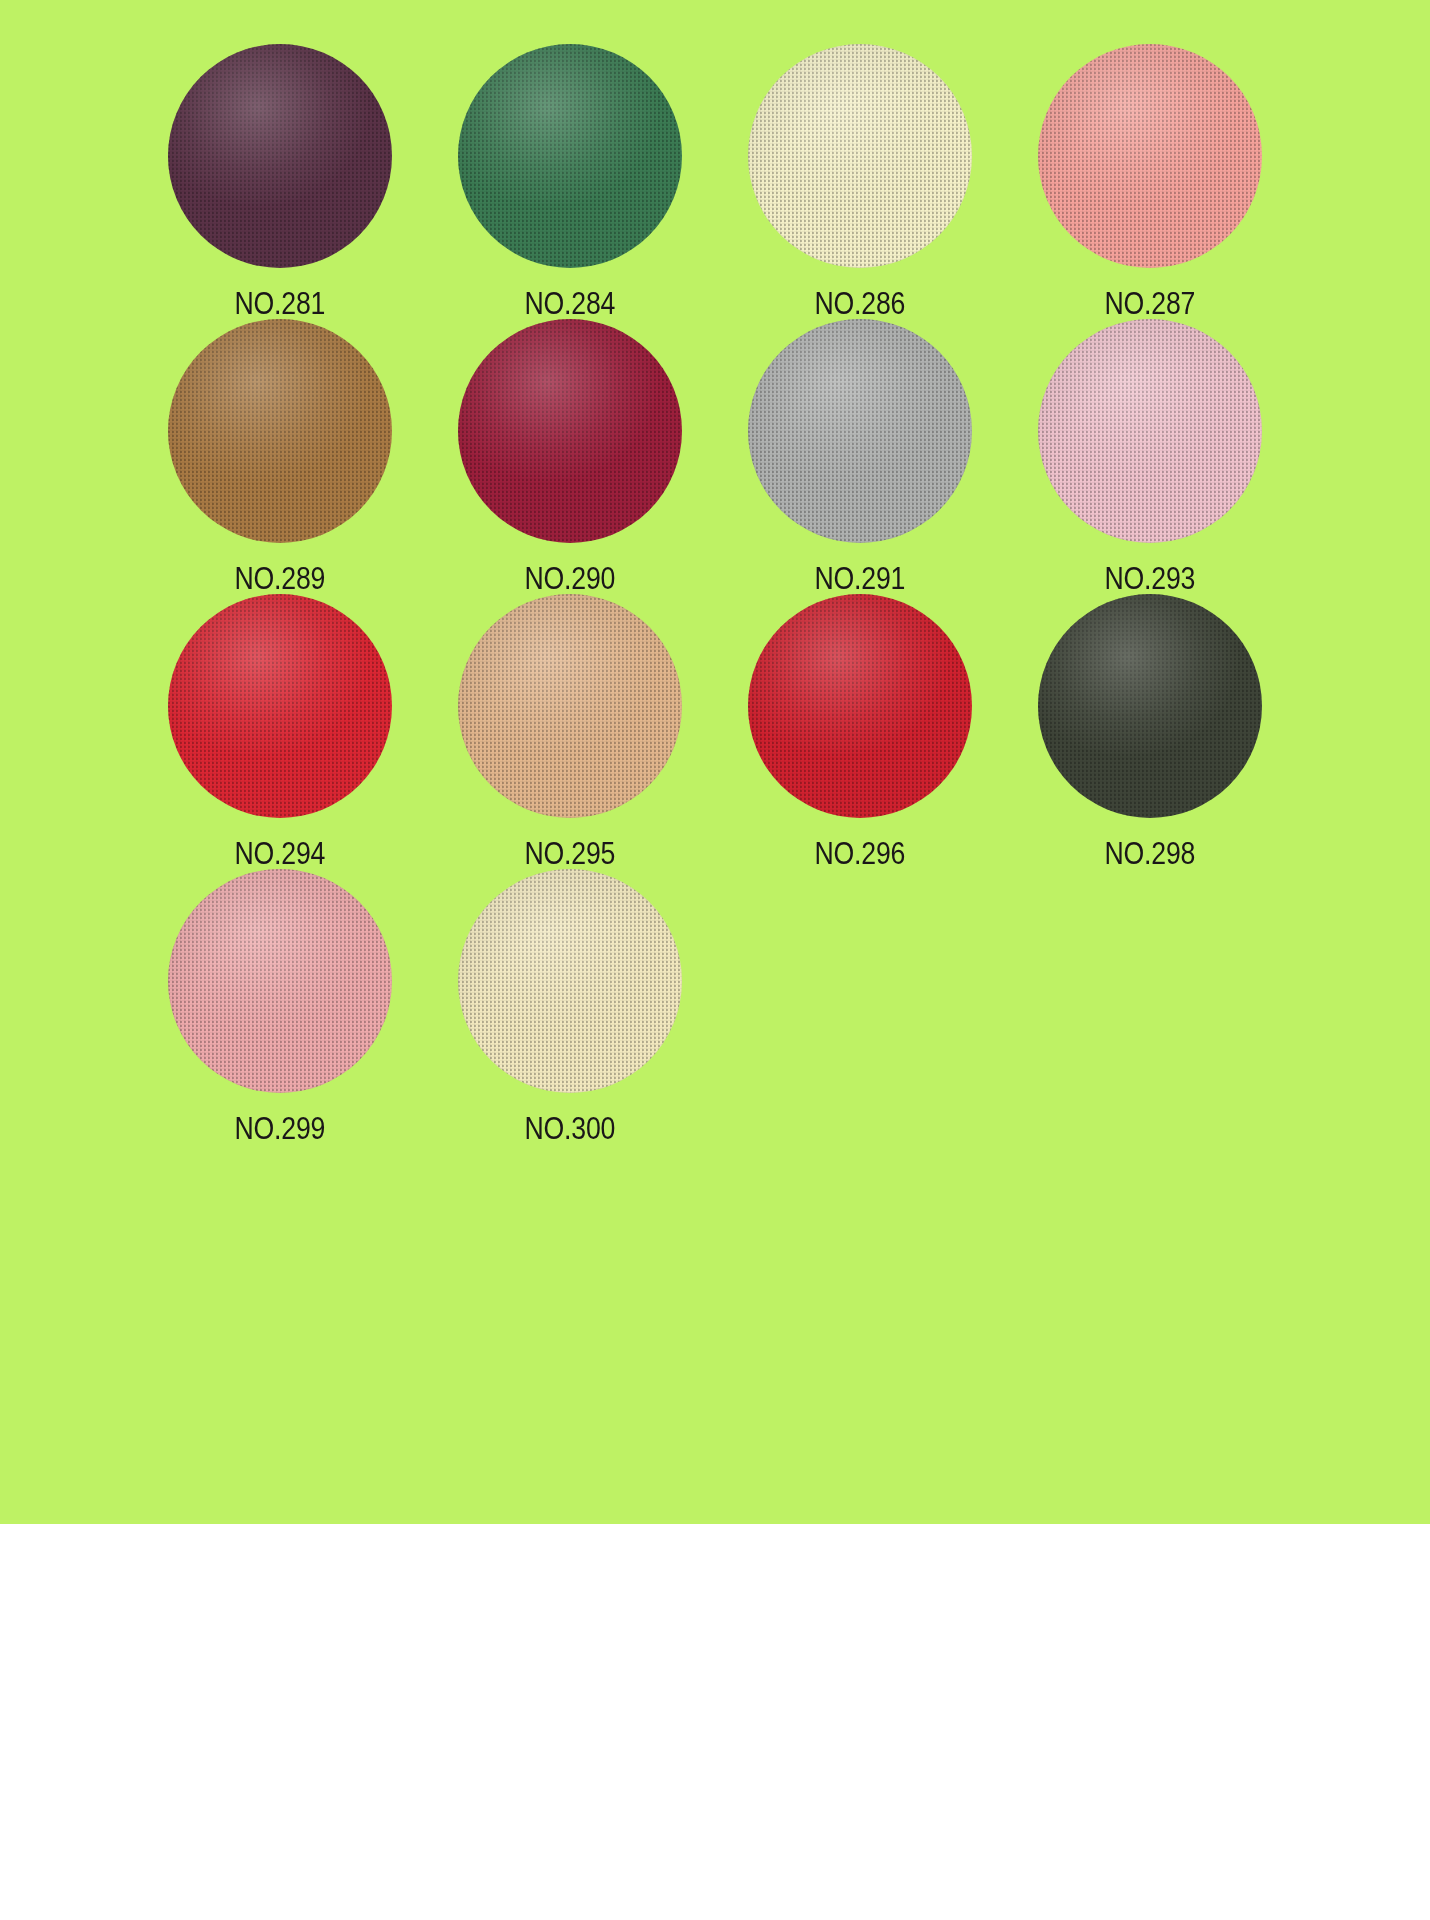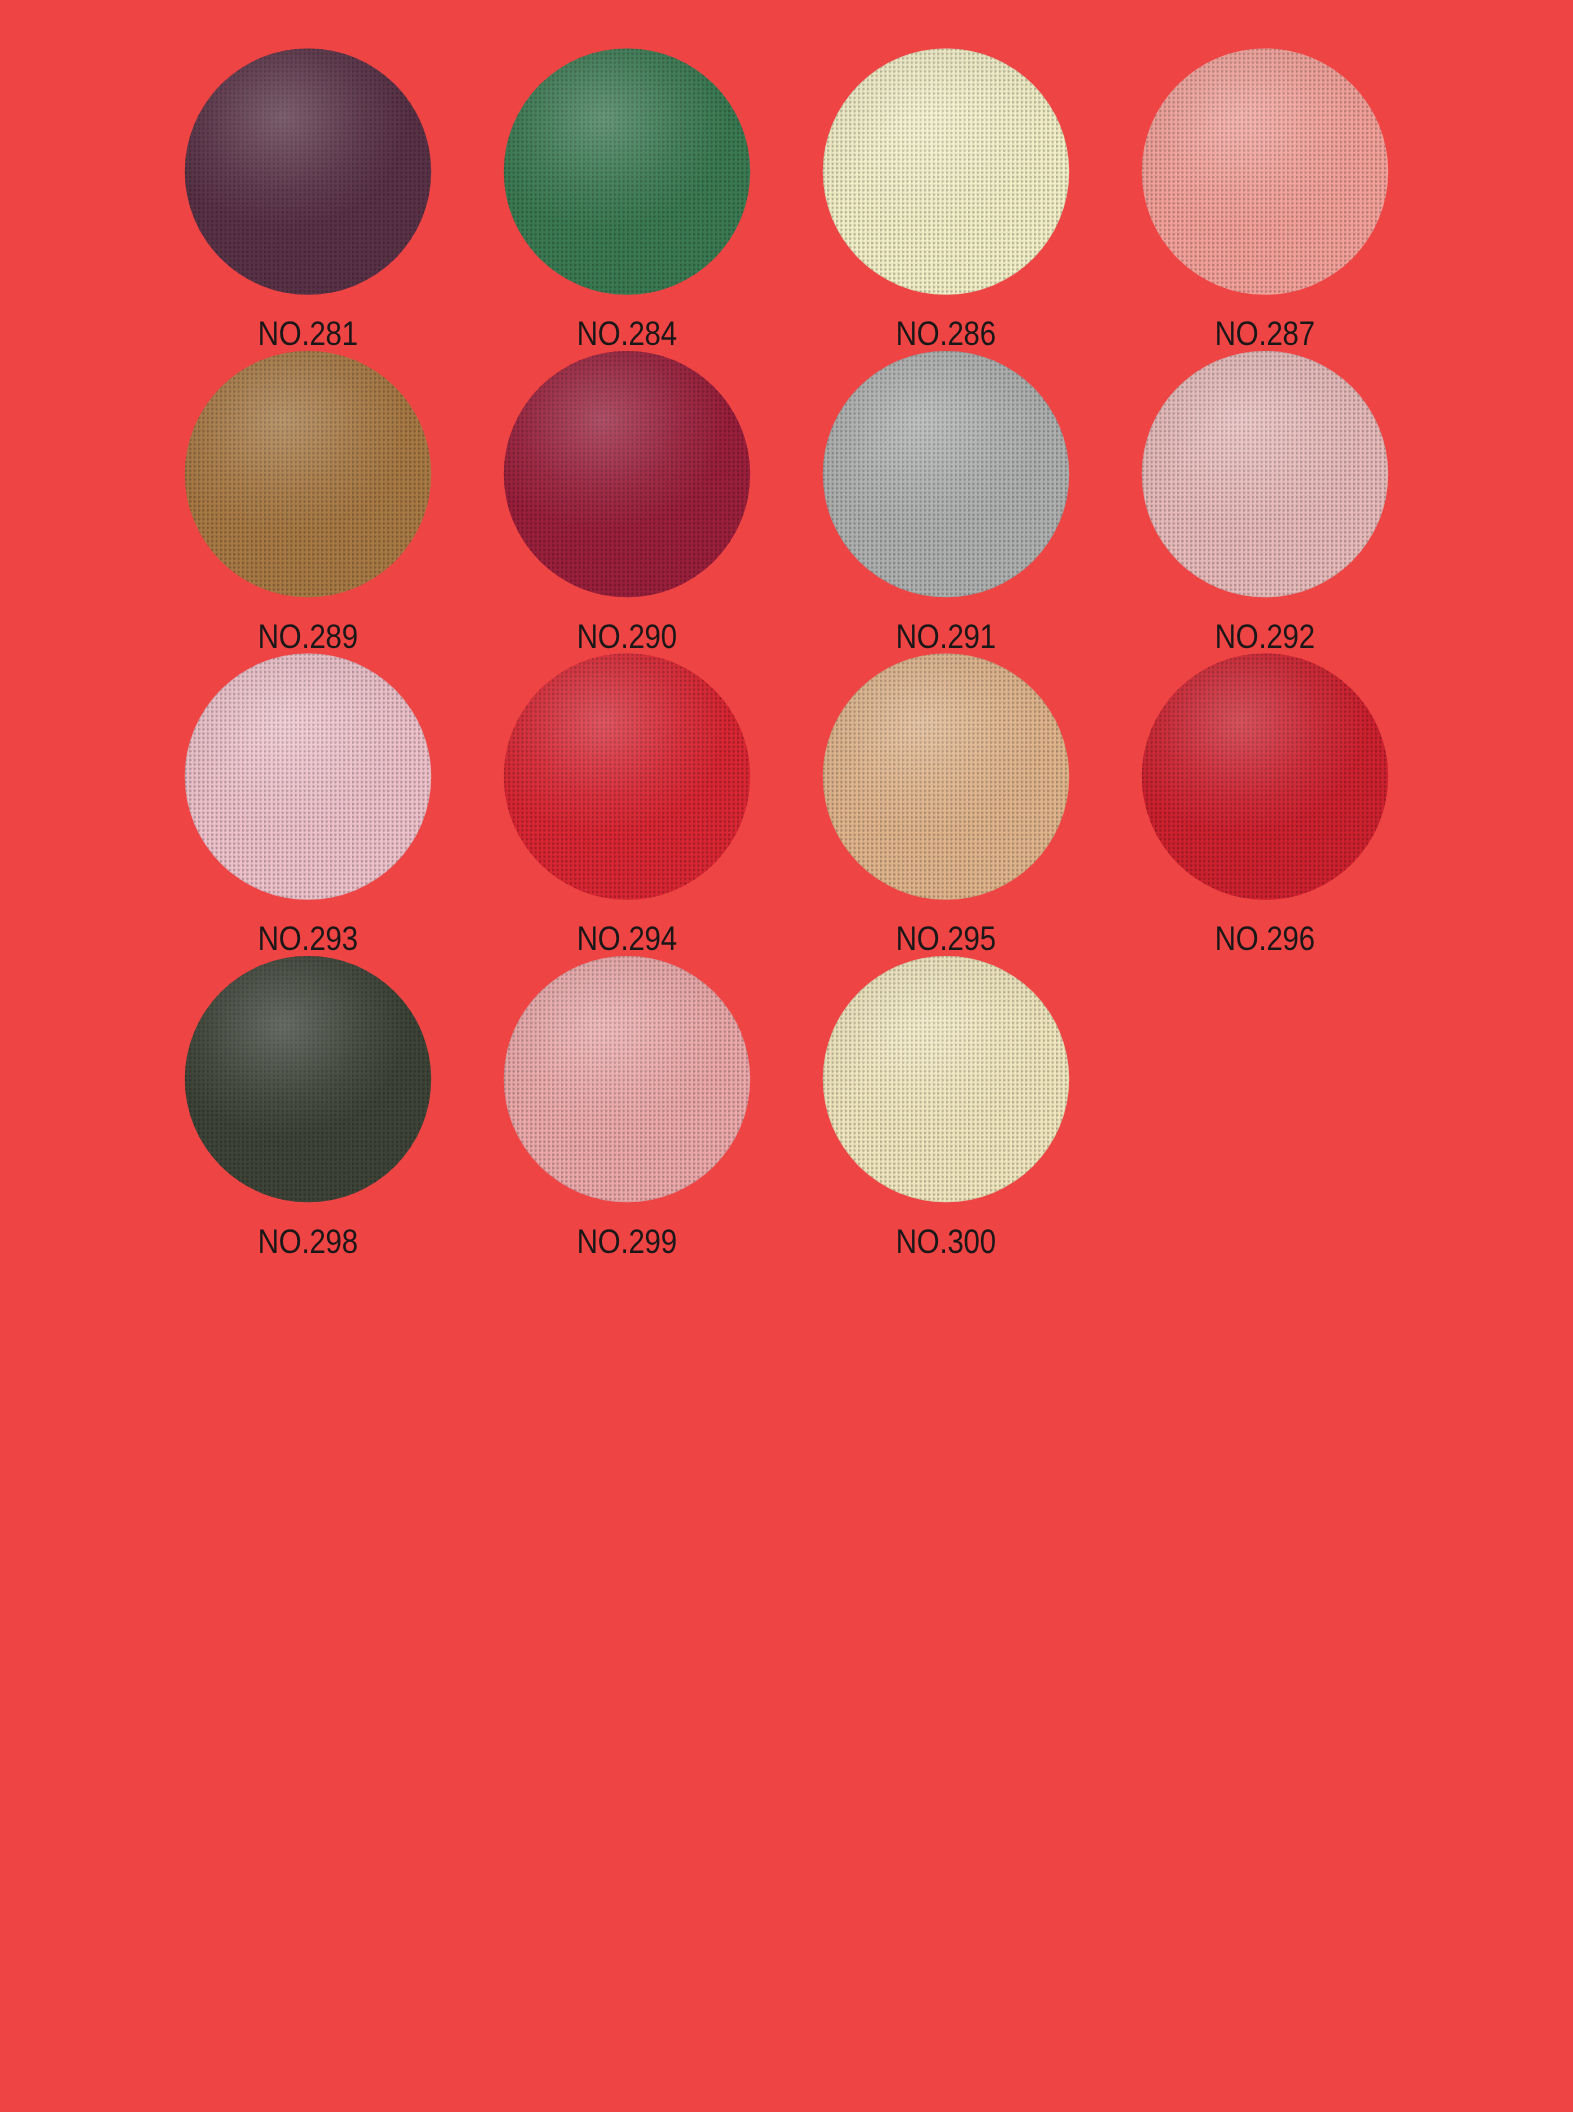--- a/index.html
+++ b/index.html
@@ -10,22 +10,22 @@
   body {
     width: 1430px;
     height: 1920px;
     font-family: "Liberation Sans", "DejaVu Sans", sans-serif;
     overflow: hidden;
   }
 
   #swatch-sheet {
     position: relative;
     width: 1430px;
-    height: 1920px;
-    background: #ef4444;
+    height: 1524px;
+    background: #bef264;
     box-sizing: border-box;
   }
 
   .swatch-grid {
     display: grid;
     grid-template-columns: repeat(4, 1fr);
     grid-template-rows: repeat(5, 1fr);
     width: 1160px;
     margin: 0 auto;
     padding-top: 44px;
@@ -140,26 +140,20 @@
         <div class="swatch-label">NO.290</div>
       </div>
       <div class="swatch-cell">
         <div class="swatch-disc-wrap">
           <div class="swatch-disc is-light" title="light grey" style="background-color: rgb(176, 178, 177);"></div>
         </div>
         <div class="swatch-label">NO.291</div>
       </div>
       <div class="swatch-cell">
         <div class="swatch-disc-wrap">
-          <div class="swatch-disc is-light" title="dusty rose" style="background-color: rgb(234, 188, 188);"></div>
-        </div>
-        <div class="swatch-label">NO.292</div>
-      </div>
-      <div class="swatch-cell">
-        <div class="swatch-disc-wrap">
           <div class="swatch-disc is-light" title="soft pink" style="background-color: rgb(240, 195, 205);"></div>
         </div>
         <div class="swatch-label">NO.293</div>
       </div>
       <div class="swatch-cell">
         <div class="swatch-disc-wrap">
           <div class="swatch-disc" title="bright red" style="background-color: rgb(219, 38, 51);"></div>
         </div>
         <div class="swatch-label">NO.294</div>
       </div>

